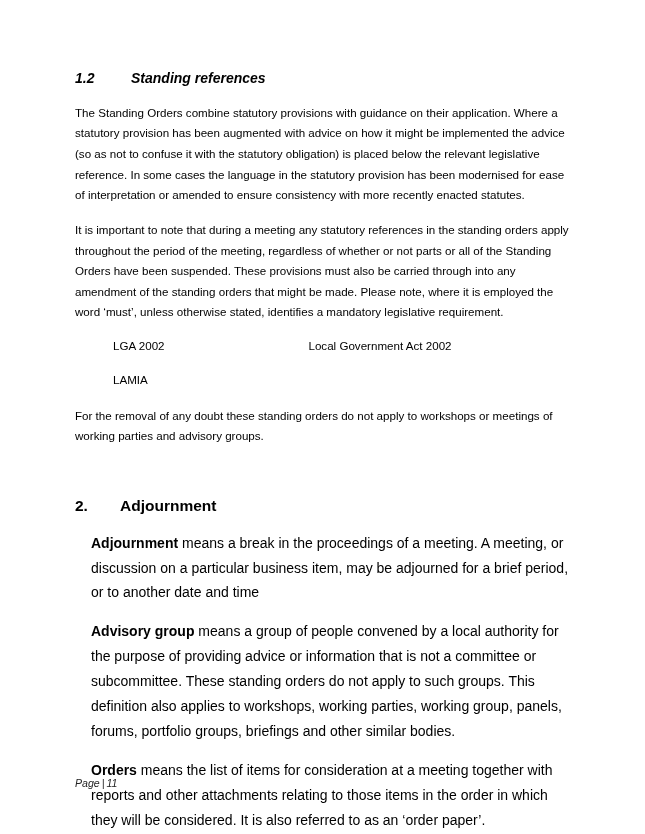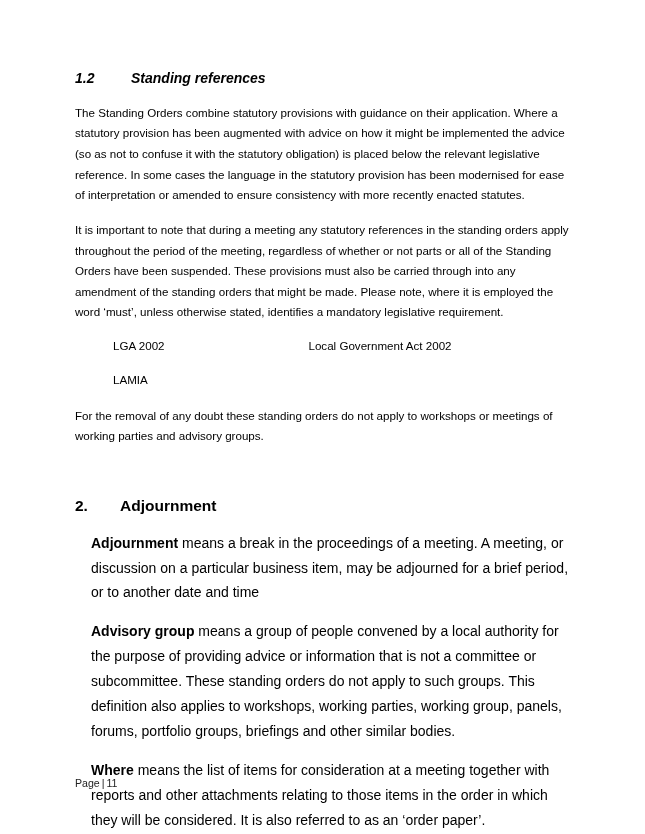--- a/index.html
+++ b/index.html
@@ -84,20 +84,21 @@
   }
   .deftext b {
     font-weight: bold;
   }
   .footer {
     position: absolute;
     left: 75px;
     bottom: 45px;
     font-size: 10.6px;
     color: #222222;
+    font-style: italic;
   }
   .sep {
     display: inline-block;
     padding: 0 2px;
   }
 </style>
 </head>
 <body>
 
 <div class="page">
@@ -127,20 +128,20 @@
 
     <h2 class="heading1">
       <span class="num">2.</span>
       <span>Adjournment</span>
     </h2>
 
     <p class="deftext"><b>Adjournment</b><span> means a break in the proceedings of a meeting. A meeting, or discussion on a particular business item, may be adjourned for a brief period, or to another date and time</span></p>
 
     <p class="deftext"><b>Advisory group</b><span> means a group of people convened by a local authority for the purpose of providing advice or information that is not a committee or subcommittee. These standing orders do not apply to such groups.  This definition also applies to workshops, working parties, working group, panels, forums, portfolio groups, briefings and other similar bodies.</span></p>
 
-    <p class="deftext"><b>Where</b><span> means the list of items for consideration at a meeting together with reports and other attachments relating to those items in the order in which they will be considered. It is also referred to as an ‘order paper’.</span></p>
+    <p class="deftext"><b>Orders</b><span> means the list of items for consideration at a meeting together with reports and other attachments relating to those items in the order in which they will be considered. It is also referred to as an ‘order paper’.</span></p>
 
   </div>
 
   <div class="footer">
     <span>Page</span><span class="sep">|</span><span>11</span>
   </div>
 </div>
 
 </body></html>

